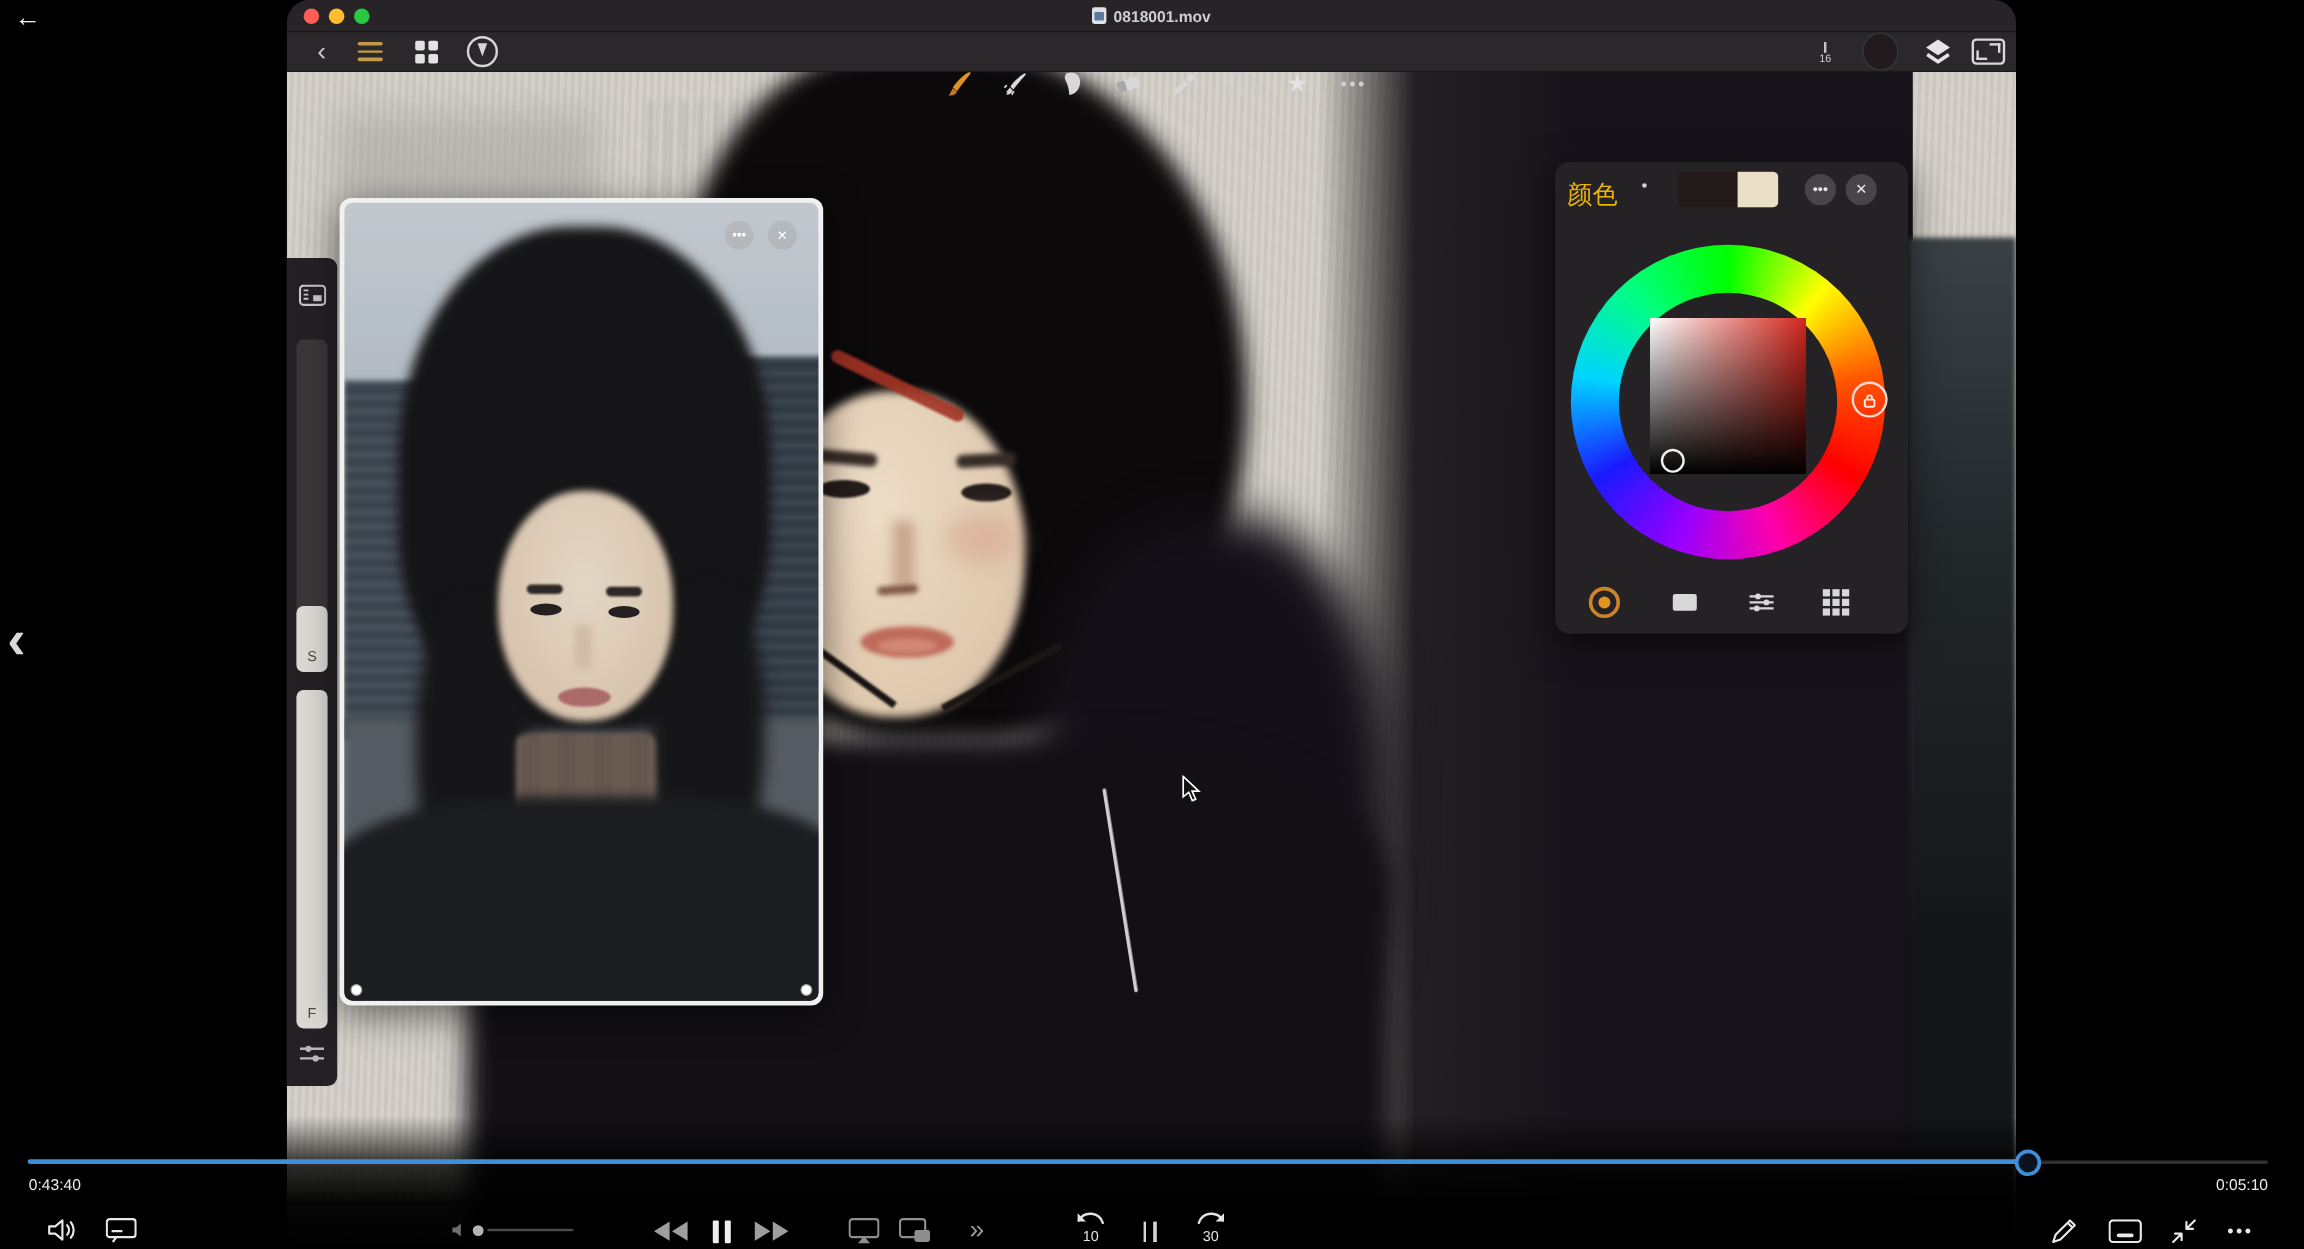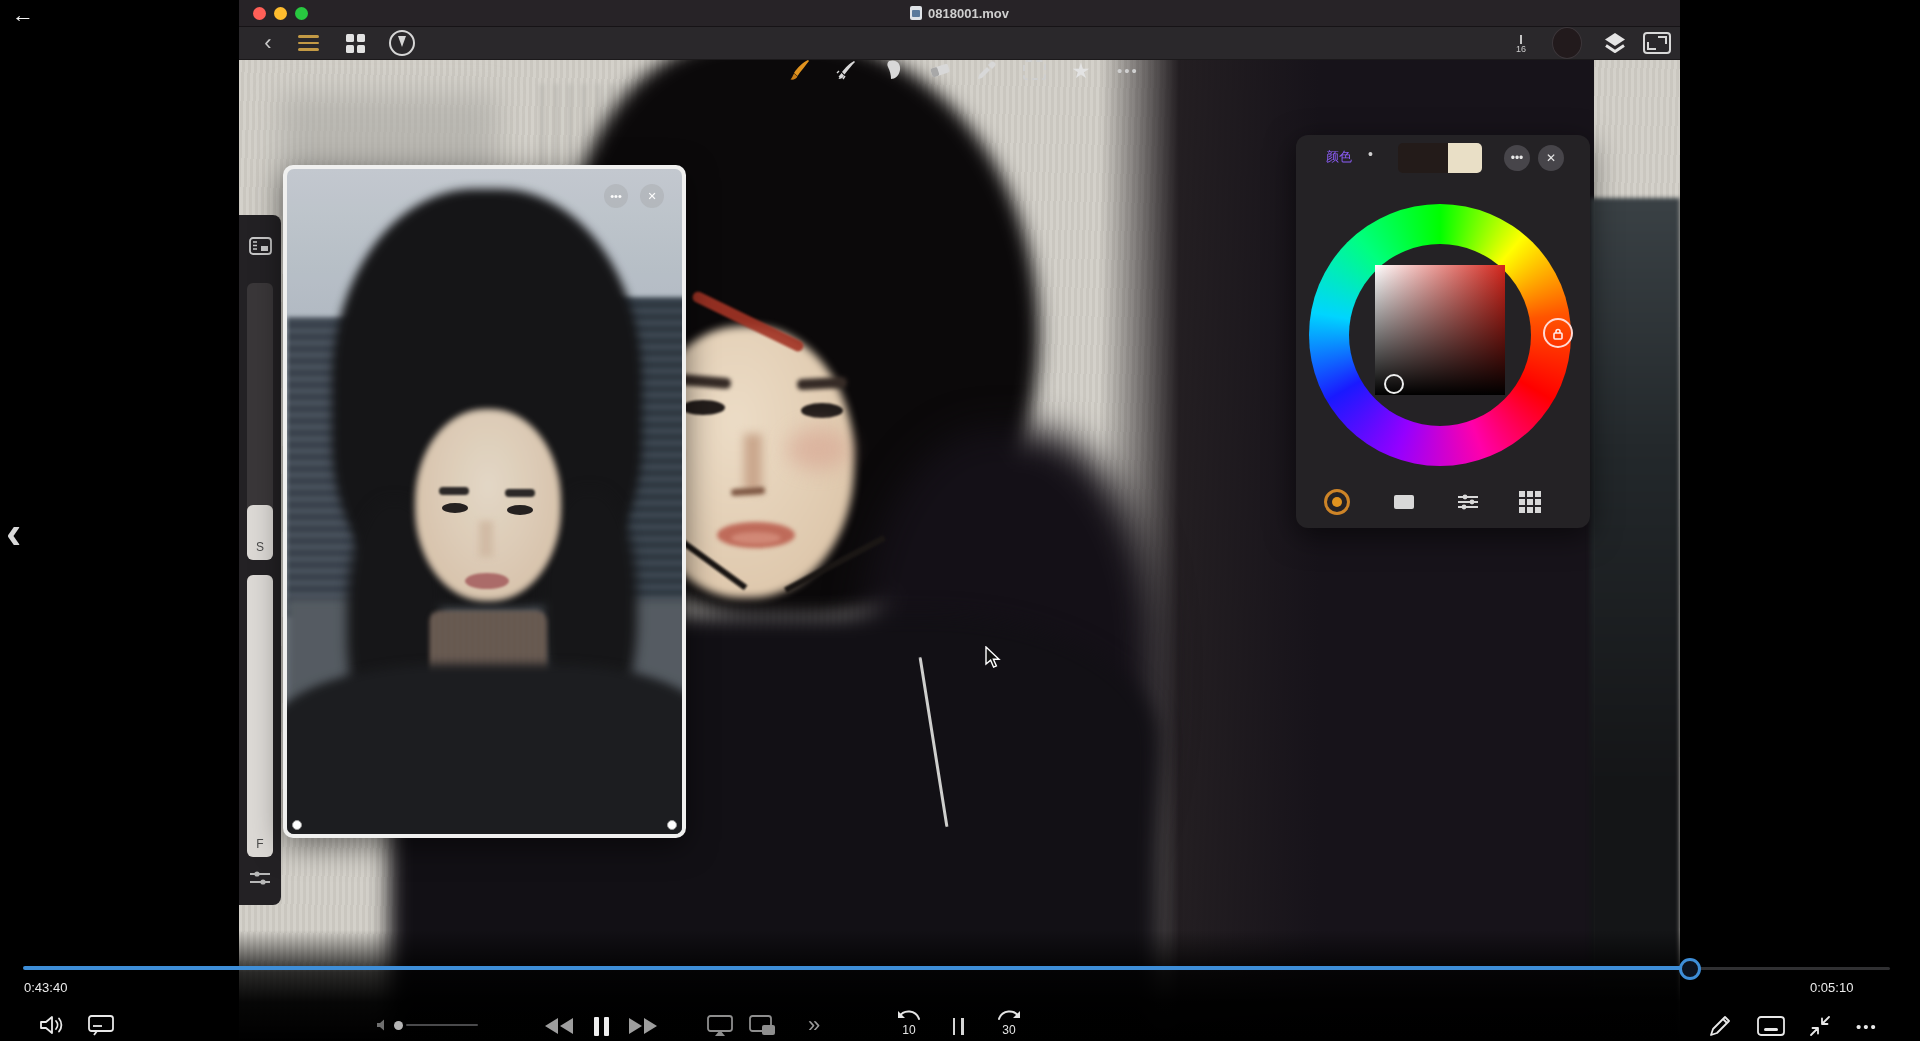--- a/index.html
+++ b/index.html
@@ -1,21 +1,21 @@
 <!DOCTYPE html>
 <html><head>
 <meta charset="utf-8">
 <style>
   html,body{margin:0;padding:0;background:#000;}
   .stage{position:relative;width:1920px;height:1041px;background:#000;overflow:hidden;
          font-family:"Liberation Sans","DejaVu Sans",sans-serif;color:#ddd;}
   .abs{position:absolute;}
 
   
-  .app-window{left:239px;top:0;width:1441px;height:1041px;background:#232023;overflow:hidden;}
+  .app-window{left:239px;top:0;width:1441px;height:1041px;background:#232023;overflow:hidden;border-radius:19px;}
   .titlebar{left:0;top:0;width:100%;height:26px;background:#272327;border-bottom:1px solid #161316;
             display:flex;align-items:center;}
   .traffic{display:flex;gap:8px;margin-left:14px;}
   .light{width:13px;height:13px;border-radius:50%;}
   .win-title{position:absolute;left:0;right:0;top:0;height:26px;display:flex;gap:6px;
              align-items:center;justify-content:center;font-size:13px;font-weight:bold;color:#cfcfcf;}
   .doc-icon{width:12px;height:14px;background:#dfe3e8;border-radius:2px;position:relative;}
   .doc-icon::after{content:"";position:absolute;left:2px;top:4px;width:8px;height:7px;background:#5b7a9c;border-radius:1px;}
 
   .toolbar{left:0;top:27px;width:100%;height:32px;background:#2a282b;border-bottom:1px solid #1b191b;}
@@ -64,21 +64,21 @@
       box-shadow:0 8px 30px rgba(0,0,0,.5);}
   .ref-photo{position:absolute;left:4px;top:4px;right:4px;bottom:4px;border-radius:7px;overflow:hidden;
       background:linear-gradient(#c6cbd1 0%,#b4bcc4 22%,#9aa3ad 45%,#7d858d 60%,#5c6167 100%);}
   .ref-btn{position:absolute;width:24px;height:24px;border-radius:50%;background:rgba(150,150,150,.28);
       color:#fdfdfd;display:flex;align-items:center;justify-content:center;font-size:11px;}
   .corner-dot{position:absolute;width:8px;height:8px;border-radius:50%;background:#fff;border:1.5px solid #9a9a9a;}
 
   
   .color-panel{left:1057px;top:135px;width:294px;height:393px;background:#242225;border-radius:12px;
       box-shadow:0 8px 30px rgba(0,0,0,.55);}
-  .cp-title{position:absolute;left:30px;top:13px;font-size:13px;color:#8b5cf6;}
+  .cp-title{position:absolute;left:10px;top:13px;font-size:21px;color:#eab308;}
   .cp-dot{position:absolute;left:72px;top:11px;font-size:14px;color:#cfcfcf;}
   .cp-swatches{position:absolute;left:102px;top:8px;width:84px;height:30px;border-radius:5px;overflow:hidden;display:flex;}
   .cp-swA{width:50px;height:100%;}
   .cp-swB{width:34px;height:100%;}
   .cp-round{position:absolute;width:26px;height:26px;border-radius:50%;background:#47454a;color:#e8e8e8;
       display:flex;align-items:center;justify-content:center;font-size:12px;top:10px;}
   .wheel{position:absolute;left:13px;top:69px;width:262px;height:262px;border-radius:50%;
       background:conic-gradient(from 0deg,
         hsl(120,100%,50%),hsl(60,100%,50%),hsl(20,100%,50%),hsl(0,100%,50%),
         hsl(320,100%,50%),hsl(275,100%,50%),hsl(240,100%,55%),hsl(190,100%,50%),
@@ -369,21 +369,21 @@
 
   <div class="abs bottom-fade"></div>
 
   <div class="abs back-arrow">←</div>
   <div class="abs prev-chev">‹</div>
 
   <div class="abs tl-blue" style="width:1667px;"></div>
   <div class="abs tl-gray"></div>
   <div class="abs tl-knob"></div>
   <div class="abs time" style="left:24px;top:980px;">0:43:40</div>
-  <div class="abs time" style="left:1810px;top:980px;width:80px;">0:05:10</div>
+  <div class="abs time" style="left:1810px;top:980px;width:80px;text-align:right;">0:05:10</div>
 
   <div class="ctl" style="left:38px;top:1012px;width:28px;height:26px;">
     <svg width="26" height="22" viewBox="0 0 26 22">
         <path d="M2 8h5l6-5v16l-6-5H2z" fill="none" stroke="#e8e8e8" stroke-width="1.8" stroke-linejoin="round"></path>
         <path d="M17 7a6 6 0 0 1 0 8M20 4.5a10 10 0 0 1 0 13" fill="none" stroke="#e8e8e8" stroke-width="1.8" stroke-linecap="round"></path>
       </svg>
   </div>
   <div class="ctl" style="left:86px;top:1012px;width:30px;height:26px;">
     <svg width="26" height="21" viewBox="0 0 26 21">
         <rect x="1" y="1" width="24" height="15" rx="2.5" fill="none" stroke="#e8e8e8" stroke-width="1.8"></rect>

